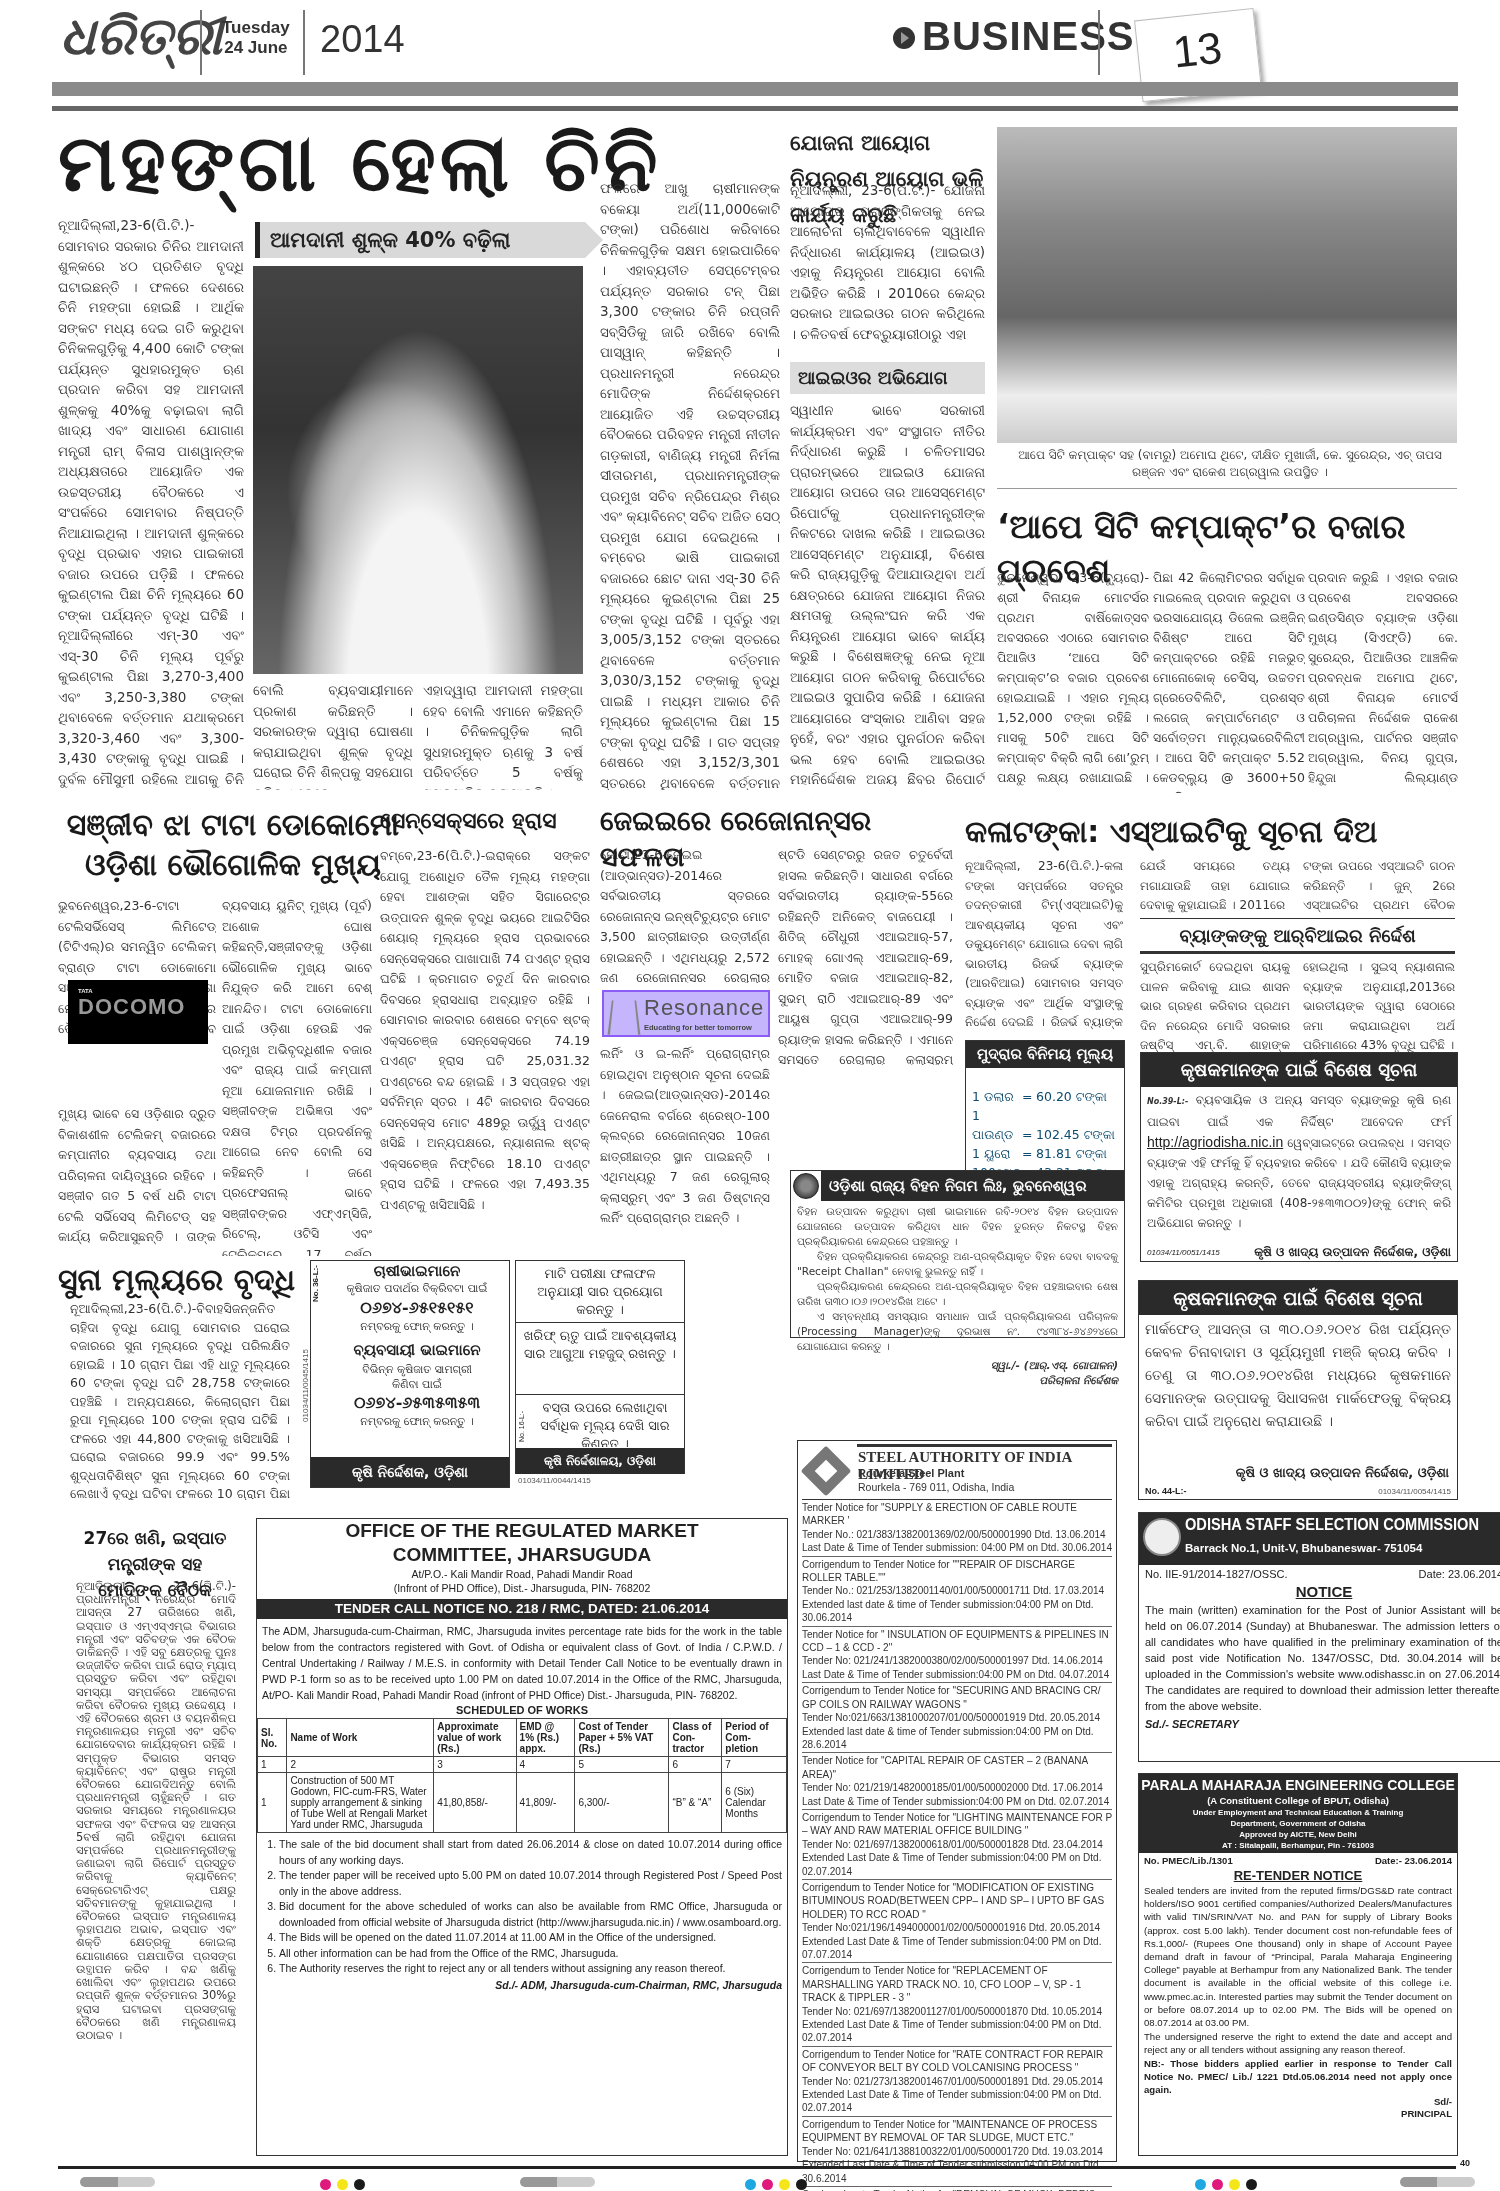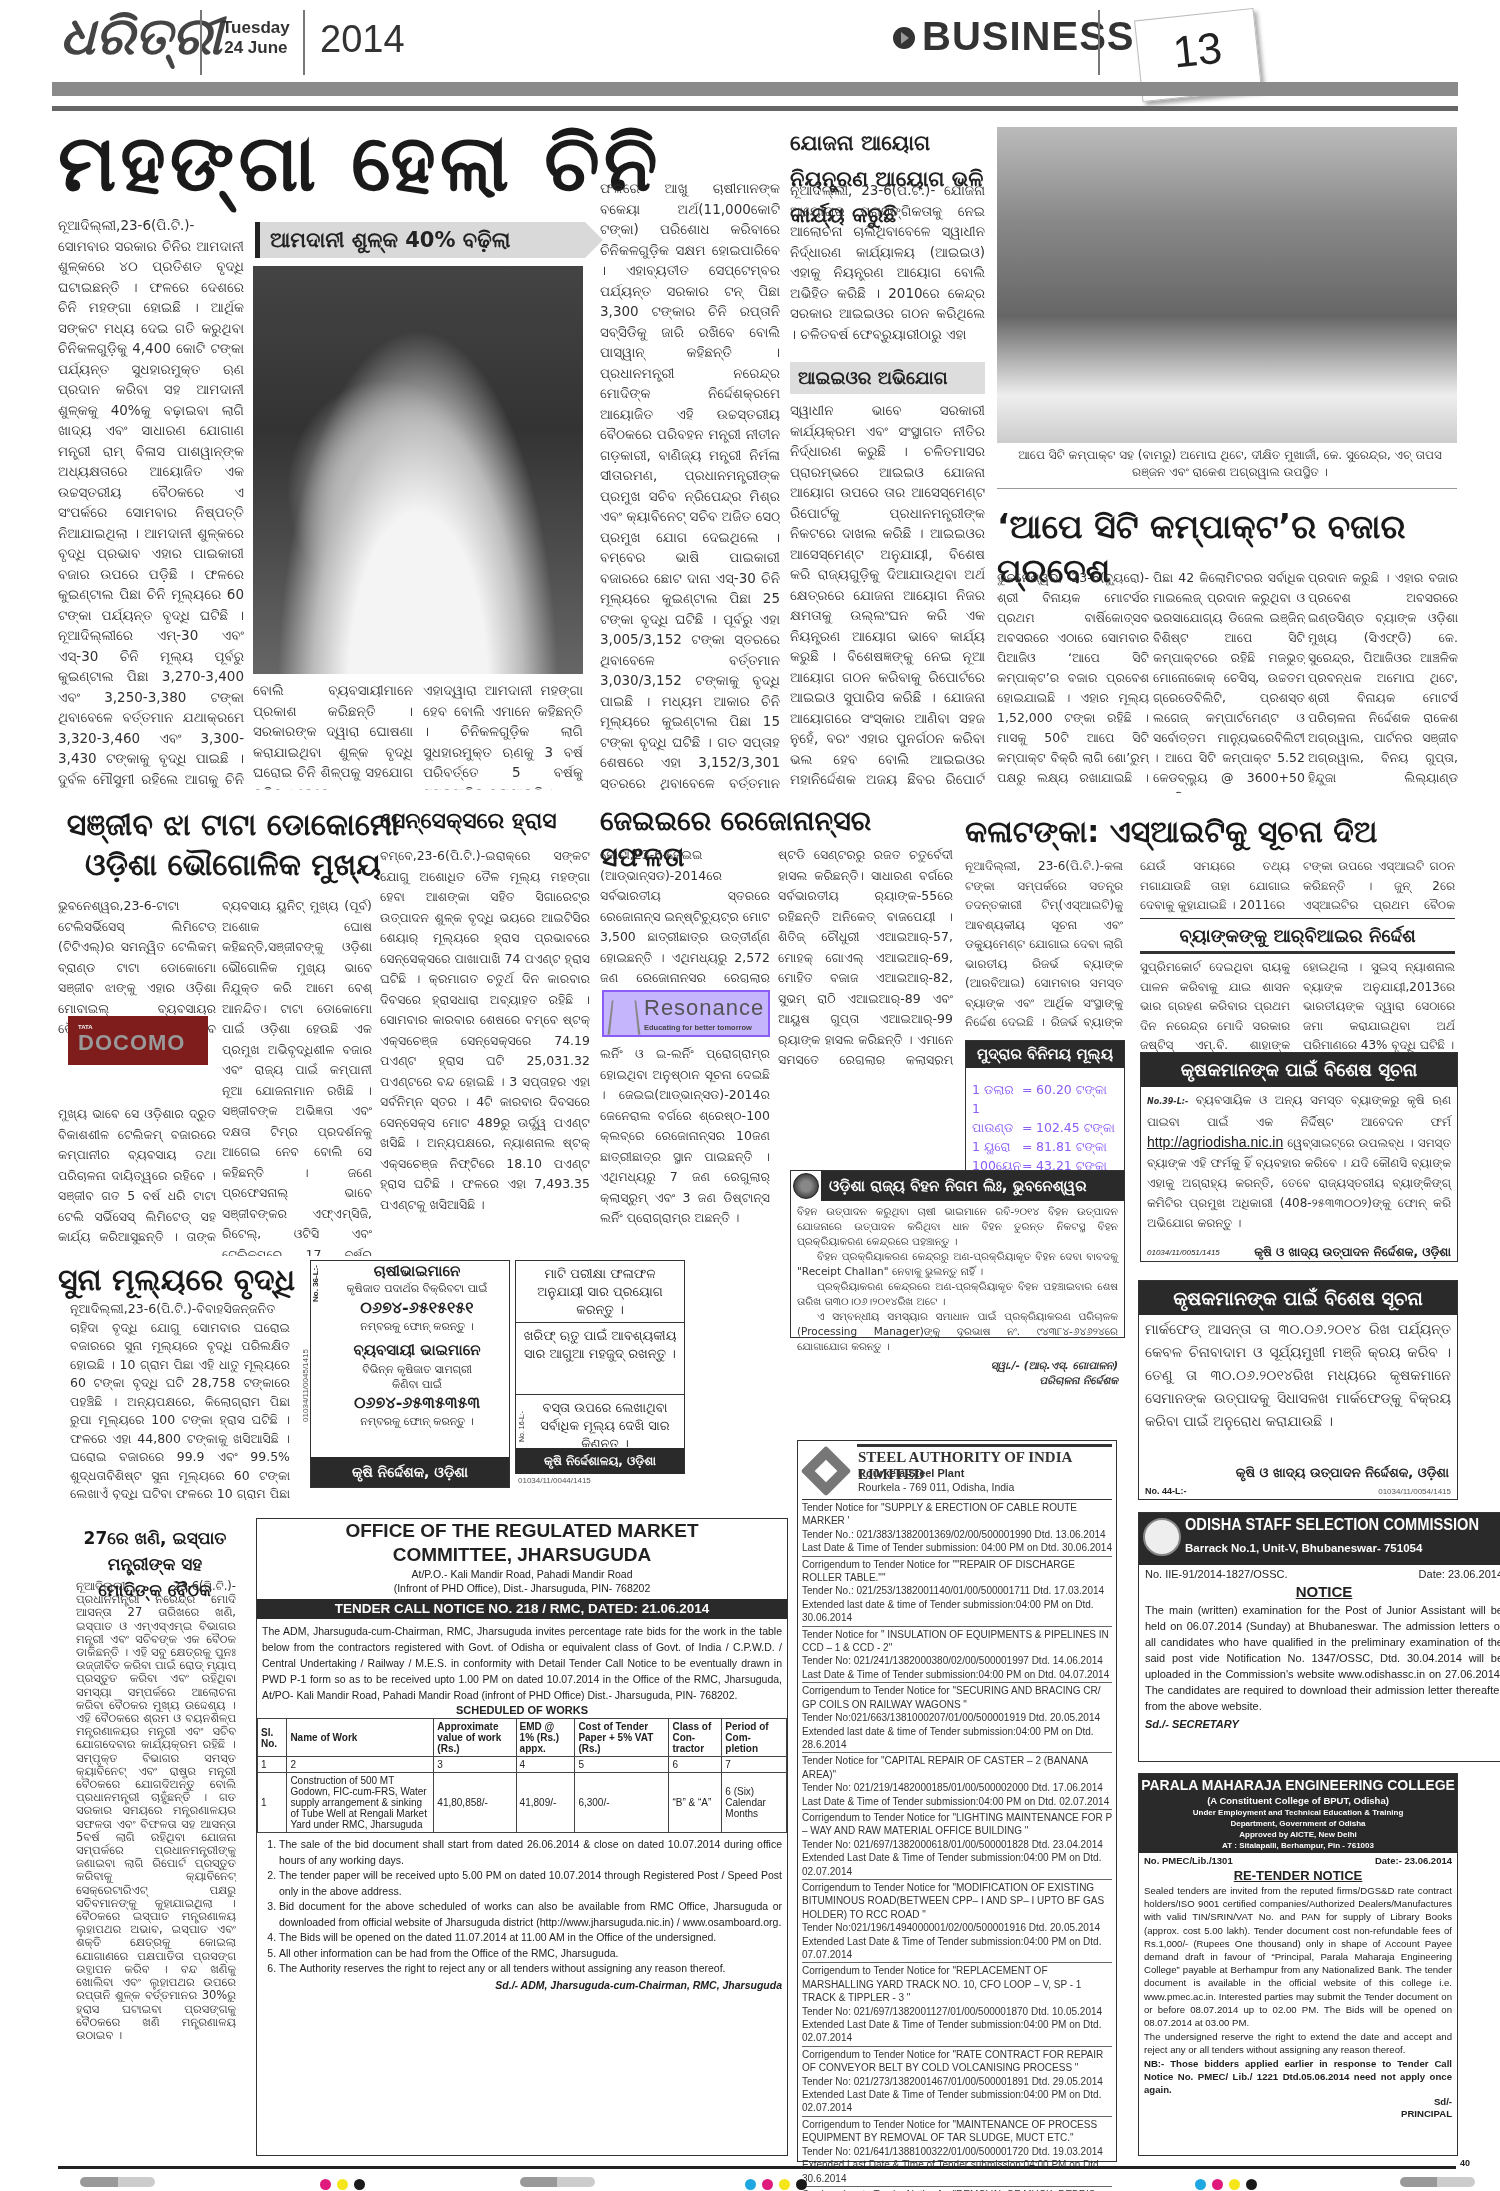--- a/index.html
+++ b/index.html
@@ -64,21 +64,21 @@
 <div class="abs photo" style="left:997px;top:127px;width:460px;height:316px;background:linear-gradient(180deg,#bbb,#888 30%,#666 60%,#eee 85%,#ccc)"></div>
 <div class="abs" style="left:1010px;top:447px;width:440px;font-size:12px;line-height:17px;text-align:center;color:#333">ଆପେ ସିଟି କମ୍ପାକ୍ଟ ସହ (ବାମରୁ) ଅମୋଘ ଥିଟେ, ଦୀକ୍ଷିତ ମୁଖାର୍ଜୀ, କେ. ସୁରେନ୍ଦ୍ର, ଏଚ୍ ତାପସ ରଞ୍ଜନ ଏବଂ ରାକେଶ ଅଗ୍ରୱାଲ ଉପସ୍ଥିତ ।</div>
 <div class="abs" style="left:997px;top:488px;width:460px;height:1px;background:#999"></div>
 <div class="abs hbig" style="left:997px;top:505px;width:460px;font-size:33px;line-height:44px">‘ଆପେ ସିଟି କମ୍ପାକ୍ଟ’ର ବଜାର ପ୍ରବେଶ</div>
 <div class="abs col" style="left:997px;top:568px;width:152px;height:225px;overflow:hidden;font-size:12.5px;line-height:20px">ଭୁବନେଶ୍ୱର, 23-6(ବ୍ୟୁରୋ)- ଶ୍ରୀ ବିନାୟକ ମୋଟର୍ସର ପ୍ରଥମ ବାର୍ଷିକୋତ୍ସବ ଅବସରରେ ଏଠାରେ ସୋମବାର ପିଆଜିଓ ‘ଆପେ ସିଟି କମ୍ପାକ୍ଟ’ର ବଜାର ପ୍ରବେଶ ହୋଇଯାଇଛି । ଏହାର ମୂଲ୍ୟ 1,52,000 ଟଙ୍କା ରହିଛି । ମାସକୁ 50ଟି ଆପେ ସିଟି କମ୍ପାକ୍ଟ ବିକ୍ରି ଲାଗି ଶୋ’ରୁମ୍ ପକ୍ଷରୁ ଲକ୍ଷ୍ୟ ରଖାଯାଇଛି । ଏଠାରେ ବମ୍ପର ଲଟେରୀ ଡ୍ର ସାଙ୍ଗକୁ ସ୍କ୍ରାଚ୍ କାର୍ଡ ଓ ଅନେକ ଆକର୍ଷଣୀୟ ପୁରସ୍କାର ଜିତିବା ଅଫର୍ ଉପଲବ୍ଧ । ଲିଟର</div>
 <div class="abs col" style="left:1153px;top:568px;width:152px;height:225px;overflow:hidden;font-size:12.5px;line-height:20px">ପିଛା 42 କିଲୋମିଟରର ସର୍ବାଧିକ ମାଇଲେଜ୍ ପ୍ରଦାନ କରୁଥିବା ଓ ଭରସାଯୋଗ୍ୟ ଡିଜେଲ ଇଞ୍ଜିନ୍ ବିଶିଷ୍ଟ ଆପେ ସିଟି କମ୍ପାକ୍ଟରେ ରହିଛି ମଜଭୁତ୍ ମୋନୋକୋକ୍ ଚେସିସ୍, ଉଚ୍ଚତମ ଗ୍ରେଡେବିଲିଟି, ପ୍ରଶସ୍ତ ଲଗେଜ୍ କମ୍ପାର୍ଟମେଣ୍ଟ ଓ ସର୍ବୋତ୍ତମ ମାନ୍ୟୁଭରେବିଲିଟୀ । ଆପେ ସିଟି କମ୍ପାକ୍ଟ 5.52 କେଡବ୍ଲ୍ୟୁ @ 3600+50 ଆର୍‌ପିଏମ୍‌ର ଅଧିକତମ ପାୱାର ଓ 16.7 ଏନ୍‌ଏମ୍ @ 2400-2200 ଆର୍‌ପିଏମ୍‌ର ଅଧିକତମ ଟର୍କ</div>
 <div class="abs col" style="left:1308px;top:568px;width:150px;height:225px;overflow:hidden;font-size:12.5px;line-height:20px">ପ୍ରଦାନ କରୁଛି । ଏହାର ବଜାର ପ୍ରବେଶ ଅବସରରେ ଇଣ୍ଡସିଣ୍ଡ ବ୍ୟାଙ୍କ ଓଡ଼ିଶା ମୁଖ୍ୟ (ସିଏଫ୍‌ଡି) କେ. ସୁରେନ୍ଦ୍ର, ପିଆଜିଓର ଆଞ୍ଚଳିକ ପ୍ରବନ୍ଧକ ଅମୋଘ ଥିଟେ, ଶ୍ରୀ ବିନାୟକ ମୋଟର୍ସ ପରିଚାଳନା ନିର୍ଦ୍ଦେଶକ ରାକେଶ ଅଗ୍ରୱାଲ, ପାର୍ଟନର ସଞ୍ଜୀବ ଅଗ୍ରୱାଲ, ବିନୟ ଗୁପ୍ତା, ହିନ୍ଦୁଜା ଲିଲ୍ୟାଣ୍ଡ ଫାଇନାନ୍ସର ରାଜ୍ୟ ମୁଖ୍ୟ ଦୀକ୍ଷିତ ମୁଖାର୍ଜୀ ଏବଂ ମହିନ୍ଦ୍ରା ଫାଇନାନ୍ସର ଟେରିଟୋରୀ ମ୍ୟାନେଜର ଏଚ୍. ତାପସ ରଞ୍ଜନ ପ୍ରମୁଖ ଉପସ୍ଥିତ ଥିଲେ ।</div>
 
 <div class="abs hbig" style="left:58px;top:805px;width:350px;font-size:30px;line-height:40px;text-align:center">ସଞ୍ଜୀବ ଝା ଟାଟା ଡୋକୋମୋ ଓଡ଼ିଶା ଭୌଗୋଳିକ ମୁଖ୍ୟ</div>
 <div class="abs col" style="left:58px;top:896px;width:158px;height:140px;overflow:hidden;font-size:12.5px">ଭୁବନେଶ୍ୱର,23-6-ଟାଟା ଟେଲିସର୍ଭିସେସ୍ ଲିମିଟେଡ୍ (ଟିଟିଏଲ୍)ର ସମନ୍ୱିତ ଟେଲିକମ୍ ବ୍ରାଣ୍ଡ ଟାଟା ଡୋକୋମୋ ସଞ୍ଜୀବ ଝାଙ୍କୁ ଏହାର ଓଡ଼ିଶା ମୋବାଇଲ୍ ବ୍ୟବସାୟର ଭୌଗୋଳିକ ମୁଖ୍ୟ ଭାବେ ନିଯୁକ୍ତ କରିଛି । ଭୌଗୋଳିକ</div>
-<div class="abs" style="left:68px;top:1016px;width:140px;height:49px;background:#7f1d1d">
+<div class="abs" style="left:68px;top:980px;width:140px;height:64px;background:#000000">
   <div class="en" style="color:#eee;font-size:6px;font-weight:bold;padding:8px 0 0 10px">TATA</div>
   <div class="en" style="color:#999;font-size:22px;font-weight:bold;padding-left:10px;letter-spacing:1px">DOCOMO</div>
 </div>
 <div class="abs col" style="left:58px;top:1104px;width:158px;height:146px;overflow:hidden;font-size:12.5px">ମୁଖ୍ୟ ଭାବେ ସେ ଓଡ଼ିଶାର ଦ୍ରୁତ ବିକାଶଶୀଳ ଟେଲିକମ୍ ବଜାରରେ କମ୍ପାନୀର ବ୍ୟବସାୟ ତଥା ପରିଚାଳନା ଦାୟିତ୍ୱରେ ରହିବେ । ସଞ୍ଜୀବ ଗତ 5 ବର୍ଷ ଧରି ଟାଟା ଟେଲି ସର୍ଭିସେସ୍ ଲିମିଟେଡ୍ ସହ କାର୍ଯ୍ୟ କରିଆସୁଛନ୍ତି । ତାଙ୍କ ନିଯୁକ୍ତି ସମ୍ପର୍କରେ ସୂଚନା ଦେଇ ଟାଟା ଡୋକୋମୋର ମୋବାଇଲ୍</div>
 <div class="abs col" style="left:222px;top:896px;width:150px;height:360px;overflow:hidden;font-size:12.5px">ବ୍ୟବସାୟ ୟୁନିଟ୍ ମୁଖ୍ୟ (ପୂର୍ବ) ଅଶୋକ ଘୋଷ କହିଛନ୍ତି,ସଞ୍ଜୀବଙ୍କୁ ଓଡ଼ିଶା ଭୌଗୋଳିକ ମୁଖ୍ୟ ଭାବେ ନିଯୁକ୍ତ କରି ଆମେ ବେଶ୍ ଆନନ୍ଦିତ। ଟାଟା ଡୋକୋମୋ ପାଇଁ ଓଡ଼ିଶା ହେଉଛି ଏକ ପ୍ରମୁଖ ଅଭିବୃଦ୍ଧିଶୀଳ ବଜାର ଏବଂ ରାଜ୍ୟ ପାଇଁ କମ୍ପାନୀ ନୂଆ ଯୋଜନାମାନ ରଖିଛି । ସଞ୍ଜୀବଙ୍କ ଅଭିଜ୍ଞତା ଏବଂ ଦକ୍ଷତା ଟିମ୍‌ର ପ୍ରଦର୍ଶନକୁ ଆଗେଇ ନେବ ବୋଲି ସେ କହିଛନ୍ତି । ଜଣେ ପ୍ରଫେସନାଲ୍ ଭାବେ ସଞ୍ଜୀବଙ୍କର ଏଫ୍‌ଏମ୍‌ସିଜି, ରିଟେଲ୍, ଓଟିସି ଏବଂ ଟେଲିକମ୍‌ରେ 17 ବର୍ଷର ଅଭିଜ୍ଞତା ରହିଛି । ଆଇଆର୍‌ଏମ୍‌ଏର ଆଲୁମିନି ସଞ୍ଜୀବ ଟାଟା ଟେଲିସର୍ଭିସେସ୍‌ରେ ଯୋଗଦେବା ପୂର୍ବରୁ କାଡ୍‌ବେରି, ବ୍ରୁଟ୍ ହେଲ୍‌ଥକେୟାର, ରିଲାଏନ୍ସ ରିଟେଲ୍ ଏବଂ ସୁଭିକ୍ଷା ଟ୍ରେଡିଂରେ କାର୍ଯ୍ୟ କରିଛନ୍ତି।</div>
 
 <div class="abs hbig" style="left:380px;top:805px;width:210px;font-size:22px;line-height:32px">ସେନ୍‌ସେକ୍ସରେ ହ୍ରାସ</div>
 <div class="abs col" style="left:380px;top:846px;width:210px;height:412px;overflow:hidden;font-size:12.5px">ବମ୍ବେ,23-6(ପି.ଟି.)-ଇରାକ୍‌ରେ ସଙ୍କଟ ଯୋଗୁ ଅଶୋଧିତ ତୈଳ ମୂଲ୍ୟ ମହଙ୍ଗା ହେବା ଆଶଙ୍କା ସହିତ ସିଗାରେଟ୍‌ର ଉତ୍ପାଦନ ଶୁଳ୍କ ବୃଦ୍ଧି ଭୟରେ ଆଇଟିସିର ଶେୟାର୍ ମୂଲ୍ୟରେ ହ୍ରାସ ପ୍ରଭାବରେ ସେନ୍‌ସେକ୍ସରେ ପାଖାପାଖି 74 ପଏଣ୍ଟ ହ୍ରାସ ଘଟିଛି । କ୍ରମାଗତ ଚତୁର୍ଥ ଦିନ କାରବାର ଦିବସରେ ହ୍ରାସଧାରା ଅବ୍ୟାହତ ରହିଛି । ସୋମବାର କାରବାର ଶେଷରେ ବମ୍ବେ ଷ୍ଟକ୍ ଏକ୍ସଚେଞ୍ଜ ସେନ୍‌ସେକ୍ସରେ 74.19 ପଏଣ୍ଟ ହ୍ରାସ ଘଟି 25,031.32 ପଏଣ୍ଟରେ ବନ୍ଦ ହୋଇଛି । 3 ସପ୍ତାହର ଏହା ସର୍ବନିମ୍ନ ସ୍ତର । 4ଟି କାରବାର ଦିବସରେ ସେନ୍‌ସେକ୍ସ ମୋଟ 489ରୁ ଊର୍ଦ୍ଧ୍ୱ ପଏଣ୍ଟ ଖସିଛି । ଅନ୍ୟପକ୍ଷରେ, ନ୍ୟାଶନାଲ ଷ୍ଟକ୍ ଏକ୍ସଚେଞ୍ଜ ନିଫ୍‌ଟିରେ 18.10 ପଏଣ୍ଟ ହ୍ରାସ ଘଟିଛି । ଫଳରେ ଏହା 7,493.35 ପଏଣ୍ଟକୁ ଖସିଆସିଛି ।</div>
 
 <div class="abs hbig" style="left:600px;top:803px;width:360px;font-size:27px;line-height:36px">ଜେଇଇରେ ରେଜୋନାନ୍ସର ସଫଳତା</div>
@@ -96,21 +96,21 @@
 <div class="abs col" style="left:1140px;top:857px;width:150px;height:60px;overflow:hidden;font-size:12px;line-height:19.5px">ଯେଉଁ ସମୟରେ ତଥ୍ୟ ମଗାଯାଉଛି ତାହା ଯୋଗାଇ ଦେବାକୁ କୁହାଯାଇଛି । 2011ରେ</div>
 <div class="abs col" style="left:1303px;top:857px;width:152px;height:60px;overflow:hidden;font-size:12px;line-height:19.5px">ଟଙ୍କା ଉପରେ ଏସ୍‌ଆଇଟି ଗଠନ କରିଛନ୍ତି । ଜୁନ୍ 2ରେ ଏସ୍‌ଆଇଟିର ପ୍ରଥମ ବୈଠକ ଅନୁଷ୍ଠିତ</div>
 <div class="abs" style="left:1140px;top:918px;width:315px;height:1px;background:#333"></div>
 <div class="abs" style="left:1140px;top:922px;width:315px;font-size:18px;font-weight:bold;line-height:28px;text-align:center;color:#222">ବ୍ୟାଙ୍କଙ୍କୁ ଆର୍‌ବିଆଇର ନିର୍ଦ୍ଦେଶ</div>
 <div class="abs" style="left:1140px;top:951px;width:315px;height:3px;background:#333"></div>
 <div class="abs col" style="left:1140px;top:958px;width:150px;height:98px;overflow:hidden;font-size:12px;line-height:19.5px">ସୁପ୍ରିମକୋର୍ଟ ଦେଇଥିବା ରାୟକୁ ପାଳନ କରିବାକୁ ଯାଇ ଶାସନ ଭାର ଗ୍ରହଣ କରିବାର ପ୍ରଥମ ଦିନ ନରେନ୍ଦ୍ର ମୋଦି ସରକାର ଜଷ୍ଟିସ୍ ଏମ୍.ବି. ଶାହାଙ୍କ ଅଧ୍ୟକ୍ଷତାରେ କଳା</div>
 <div class="abs col" style="left:1303px;top:958px;width:152px;height:98px;overflow:hidden;font-size:12px;line-height:19.5px">ହୋଇଥିଲା । ସୁଇସ୍ ନ୍ୟାଶନାଲ ବ୍ୟାଙ୍କ ଅନୁଯାୟୀ,2013ରେ ଭାରତୀୟଙ୍କ ଦ୍ୱାରା ସେଠାରେ ଜମା କରାଯାଇଥିବା ଅର୍ଥ ପରିମାଣରେ 43% ବୃଦ୍ଧି ଘଟିଛି ।</div>
 
 <div class="abs box" style="left:965px;top:1040px;width:160px;height:137px;border-width:1px">
   <div class="darkbar" style="font-size:15px;font-weight:bold;text-align:center;height:27px;line-height:27px">ମୁଦ୍ରାର ବିନିମୟ ମୂଲ୍ୟ</div>
-  <div style="padding:12px 6px;font-size:12.5px;line-height:19px;color:#8b5cf6">
+  <div style="padding:19px 6px;font-size:12.5px;line-height:19px;color:#0c4a6e">
     <div><span style="display:inline-block;width:50px">1 ଡଲାର</span><span style="display:inline-block;width:14px">=</span><span>60.20 ଟଙ୍କା</span></div>
     <div><span style="display:inline-block;width:50px">1 ପାଉଣ୍ଡ</span><span style="display:inline-block;width:14px">=</span><span>102.45 ଟଙ୍କା</span></div>
     <div><span style="display:inline-block;width:50px">1 ୟୁରୋ</span><span style="display:inline-block;width:14px">=</span><span>81.81 ଟଙ୍କା</span></div>
     <div><span style="display:inline-block;width:50px">100ୟେନ</span><span style="display:inline-block;width:14px">=</span><span>43.21 ଟଙ୍କା</span></div>
     <div style="text-align:right;font-size:10px;line-height:14px">(ଇଣ୍ଡିଆନ ବ୍ୟାଙ୍କ)</div>
   </div>
 </div>
 
 <div class="abs box" style="left:790px;top:1170px;width:335px;height:168px;border-width:1px">
   <div class="darkbar" style="height:30px;margin-left:30px;position:relative">

